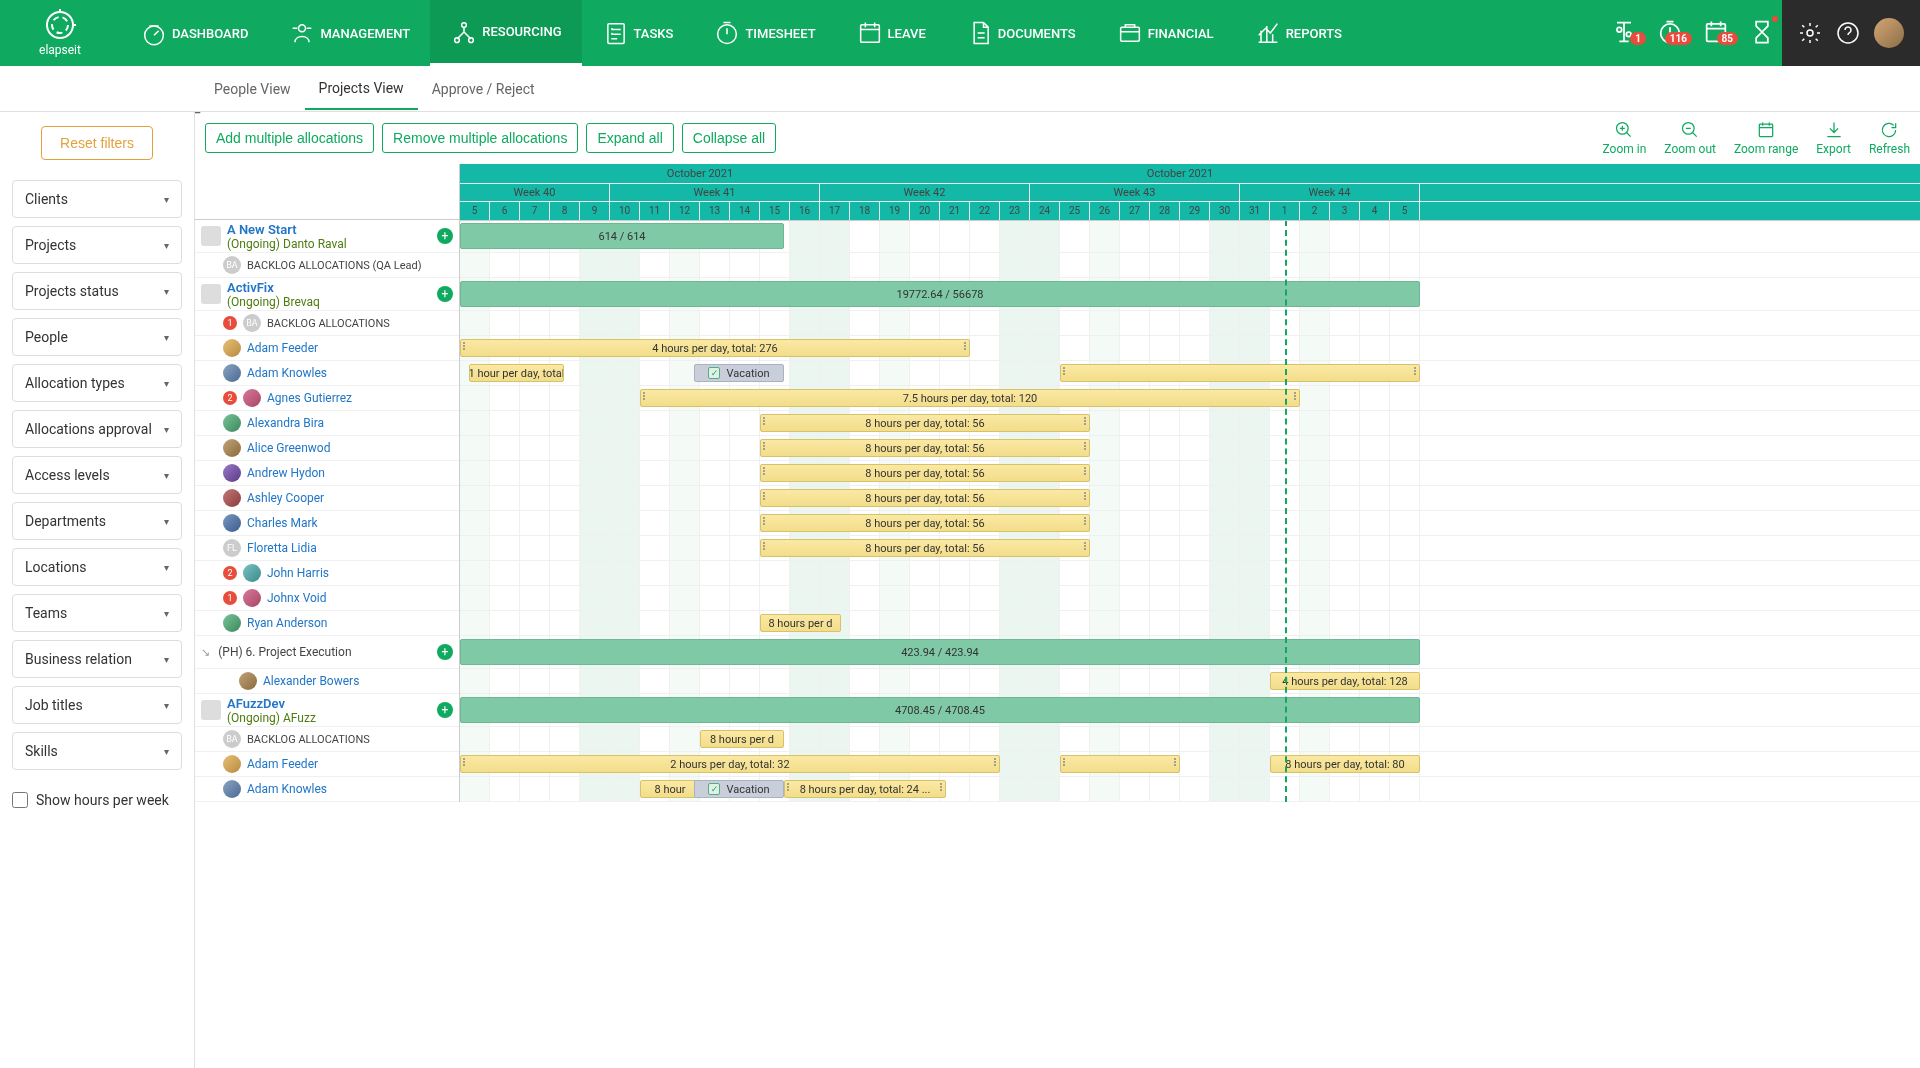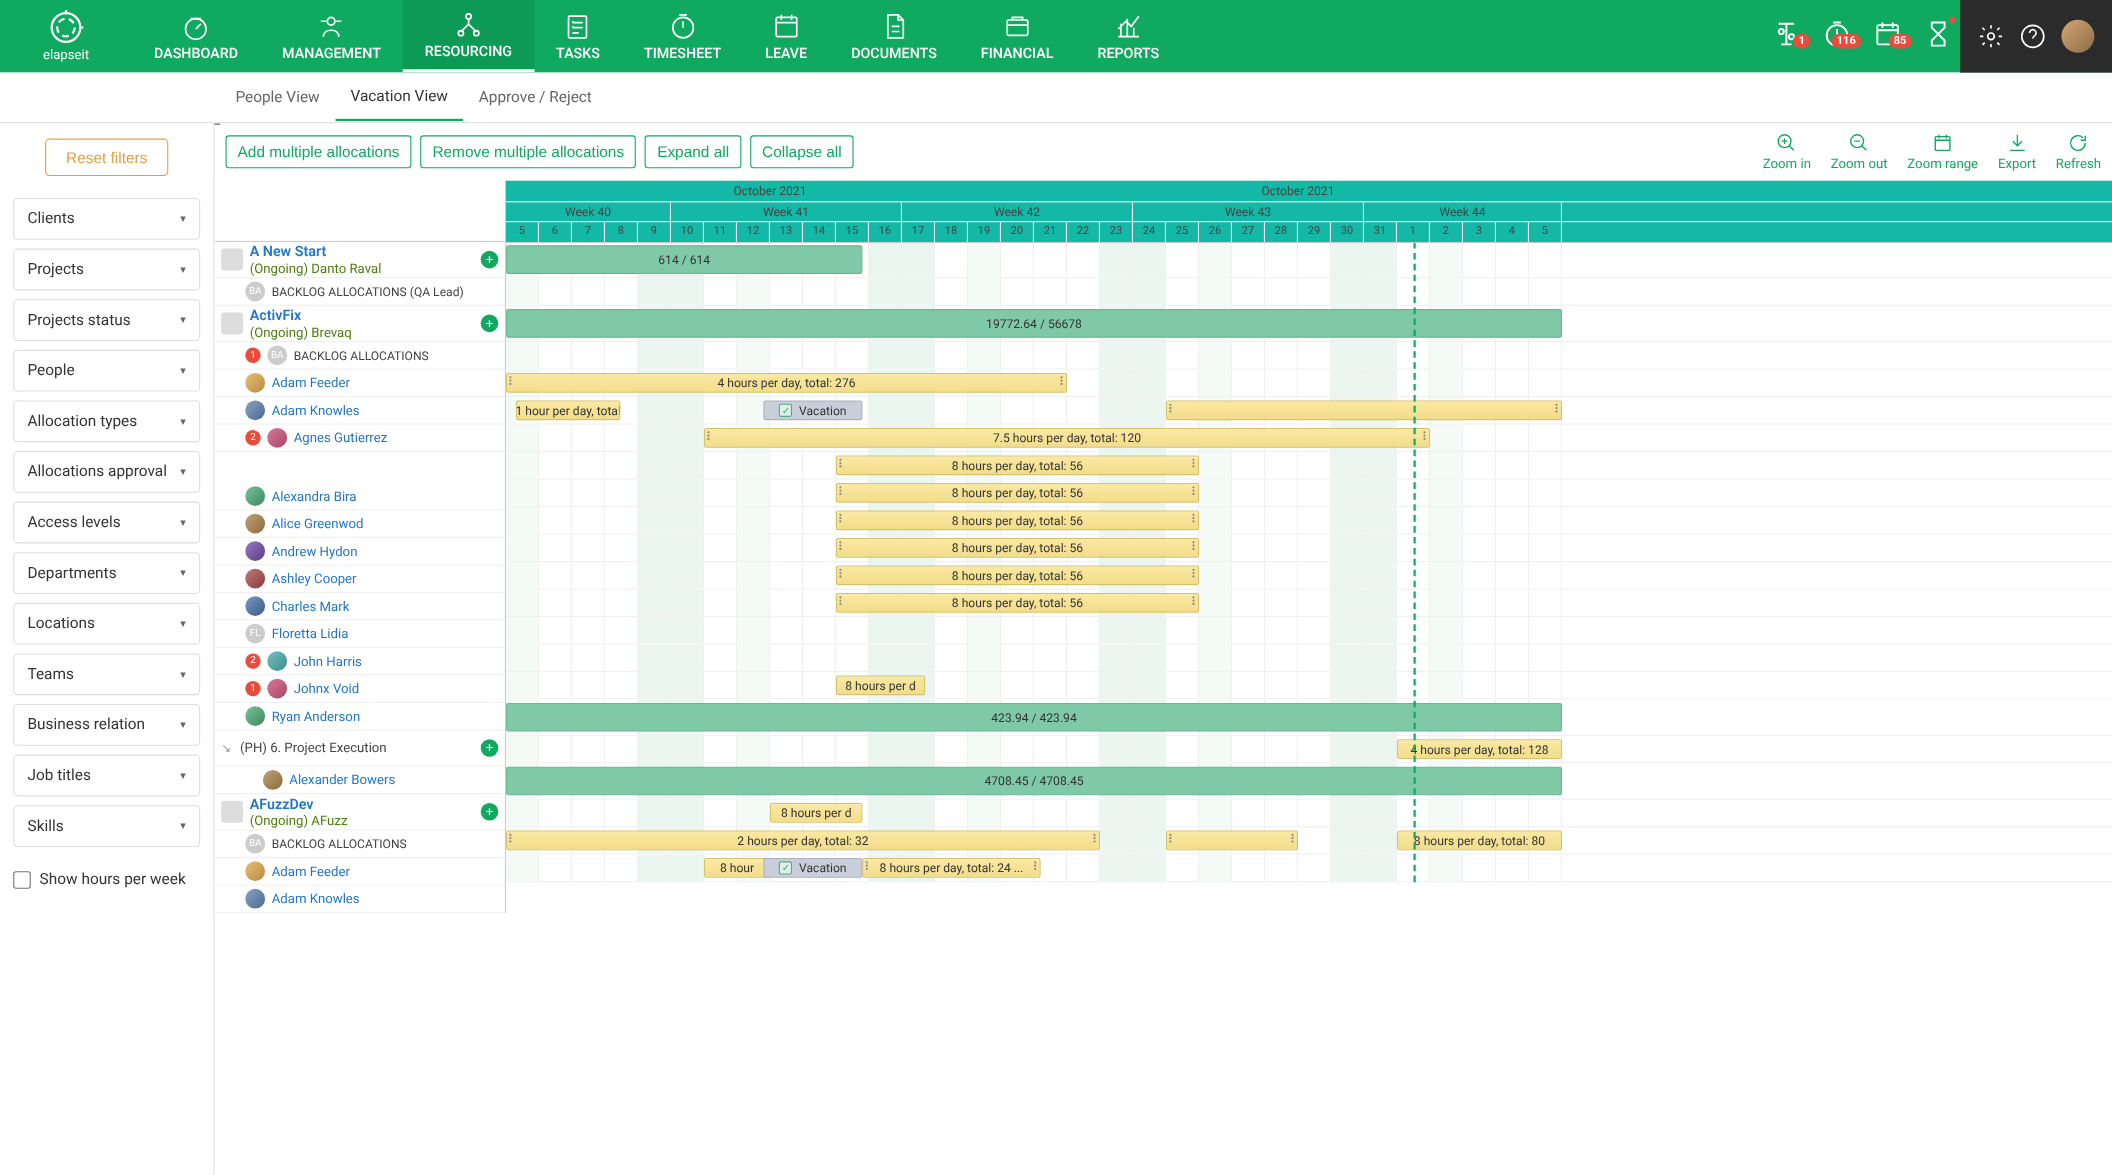--- a/index.html
+++ b/index.html
@@ -4,21 +4,21 @@
 <style>
 * { margin: 0; padding: 0; box-sizing: border-box; }
 body { font-family: -apple-system, BlinkMacSystemFont, "Segoe UI", Roboto, Arial, sans-serif; font-size: 13px; color: #333; overflow: hidden; }
 
 
 .header { display: flex; background: #0faa5f; height: 66px; color: #fff; }
 .logo-area { width: 120px; display: flex; flex-direction: column; align-items: center; justify-content: center; gap: 2px; }
 .logo-area svg { width: 32px; height: 32px; }
 .logo-area span { font-size: 12px; }
 .nav-items { display: flex; flex: 1; }
-.nav-item { display: flex; flex-direction: column; align-items: center; justify-content: center; padding: 0 20px; gap: 4px; cursor: pointer; position: relative; font-size: 13px; font-weight: 500; text-align: right; }
+.nav-item { display: flex; flex-direction: row; align-items: center; justify-content: center; padding: 0 20px; gap: 4px; cursor: pointer; position: relative; font-size: 13px; font-weight: 500; text-align: right; }
 .nav-item.active { background: #0d9a55; border-bottom: 3px solid #fff; }
 .nav-item svg { width: 28px; height: 28px; }
 .header-right { display: flex; align-items: center; gap: 6px; padding-right: 0; }
 .header-icon-wrap { position: relative; padding: 6px; cursor: pointer; }
 .header-icon-wrap svg { width: 28px; height: 28px; }
 .badge { position: absolute; top: 20px; right: -2px; background: #e74c3c; color: #fff; border-radius: 8px; padding: 1px 5px; font-size: 10px; font-weight: bold; }
 .header-dark { background: #2b2b2b; display: flex; align-items: center; padding: 0 16px; gap: 14px; height: 66px; }
 .header-dark svg { width: 24px; height: 24px; cursor: pointer; }
 .avatar { width: 30px; height: 30px; border-radius: 50%; background: linear-gradient(135deg,#d4a574,#8b6f47); }
 
@@ -222,21 +222,21 @@
     <svg viewBox="0 0 24 24" fill="none" stroke="#fff" stroke-width="1.5">
         <circle cx="12" cy="12" r="10"></circle>
         <path d="M9 9a3 3 0 1 1 4.5 2.6c-.8.5-1.5 1-1.5 2.4M12 18h0"></path>
       </svg>
     <div class="avatar"></div>
   </div>
 </div>
 
 <div class="sub-nav" id="sub-nav">
     <div class="sub-tab">People View</div>
-    <div class="sub-tab active">Vacation View</div>
+    <div class="sub-tab active">Projects View</div>
     <div class="sub-tab">Approve / Reject</div>
   </div>
 
 <div class="body-area">
 
   <div class="sidebar">
     <button class="reset-btn">Reset filters</button>
     <div id="filters">
         <div class="filter-select" style="margin-bottom: 8px;">
           <span>Clients</span>
@@ -383,21 +383,21 @@
                 <div style="width:16px"></div>
                 <div class="person-avatar av-2"></div>
                 <span class="person-name">Adam Knowles</span>
               </div>
               <div class="row-left row" style="height: 25px;">
                 <div style="width:16px"></div>
                 <div class="overalloc-badge">2</div>
                 <div class="person-avatar av-3"></div>
                 <span class="person-name">Agnes Gutierrez</span>
               </div>
-              <div class="row-left row" style="height: 25px; margin-top: 28px;">
+              <div class="row-left row" style="height: 25px;">
                 <div style="width:16px"></div>
                 <div class="person-avatar av-4"></div>
                 <span class="person-name">Alexandra Bira</span>
               </div>
               <div class="row-left row" style="height: 25px;">
                 <div style="width:16px"></div>
                 <div class="person-avatar av-5"></div>
                 <span class="person-name">Alice Greenwod</span>
               </div>
               <div class="row-left row" style="height: 25px;">

